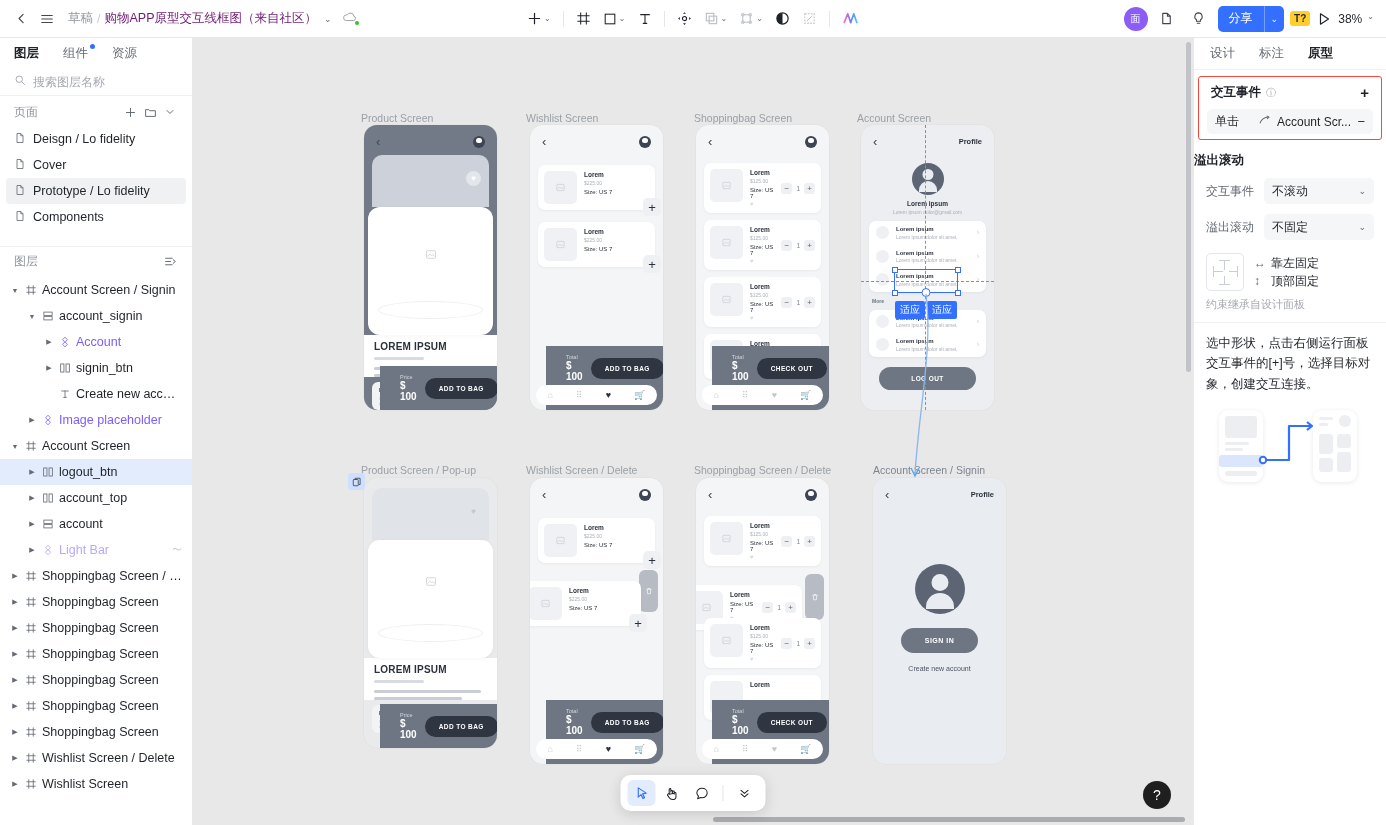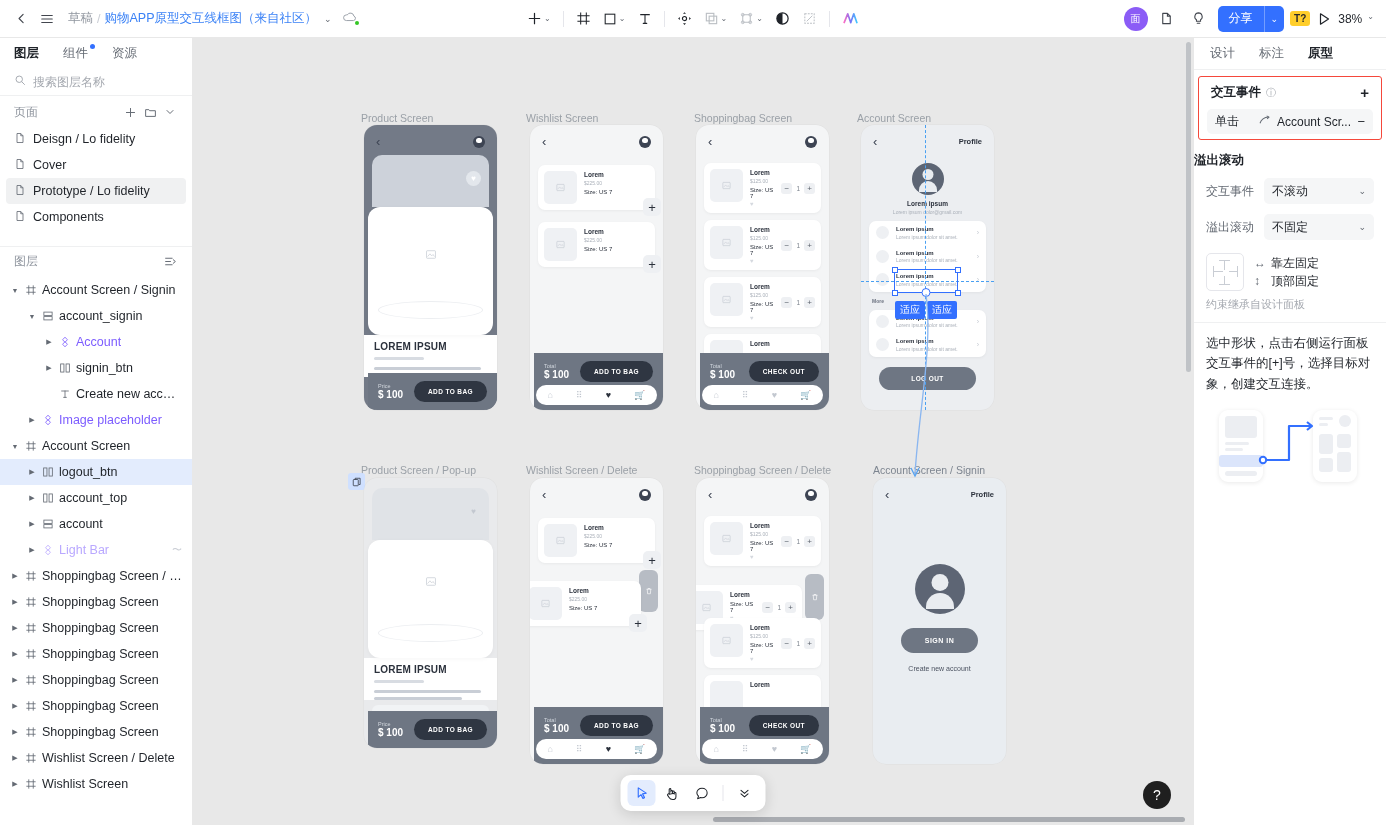--- a/index.html
+++ b/index.html
@@ -20,21 +20,21 @@
     position: relative; z-index: 20;
   }
   .tb-left { display: flex; align-items: center; padding-left: 8px; gap: 0; }
   .tb-icon {
     width: 26px; height: 26px; display: flex; align-items: center; justify-content: center;
     border-radius: 4px; color: #42464e; cursor: pointer;
   }
   .breadcrumb { display: flex; align-items: center; margin-left: 8px; font-size: 12.5px; gap: 4px; }
   .bc-draft { color: #8f959e; }
   .bc-sep { color: #c9cdd4; }
-  .bc-title { color: #3b82f6; }
+  .bc-title { color: #701a75; }
   .bc-chev { color: #646a73; font-size: 9px; margin-left: 3px; }
   .cloud-ico { margin-left: 10px; position: relative; color: #9aa0a8; }
   .cloud-dot { position:absolute; right:-1px; bottom:2px; width:4px;height:4px;border-radius:50%;background:#34c724; }
 
   .tb-center {
     position: absolute; left: 0; right: 0; display: flex; justify-content: center;
     align-items: center; gap: 2px; pointer-events: none;
   }
   .tb-center > * { pointer-events: auto; }
   .tool {
@@ -170,22 +170,22 @@
   .sk.l { background: #c9ced6; }
   .stock-box { background: #f1f3f5; border-radius: 6px; margin: 5px 8px; padding: 5px 7px; position: relative; }
   .stock-t { font-size: 6px; font-weight: bold; color: #2b313c; letter-spacing: .3px; }
   .arrow-circ {
     position: absolute; right: 7px; top: 50%; transform: translateY(-50%);
     width: 11px; height: 11px; border-radius: 50%; border: 1px solid #b9bfc8;
     display: flex; align-items: center; justify-content: center; font-size: 7px; color: #7c838e;
   }
   .size-lbl { font-size: 6.5px; font-weight: bold; color: #2b313c; margin: 3px 0 3px 22px; }
   .bottom-bar {
-    position: absolute; left: 4px; right: 0; bottom: 0; background: #6e7683;
-    display: flex; align-items: center; padding: 8px 10px; gap: 8px;
+    position: absolute; left: 16px; right: 0; bottom: 0; background: #6e7683;
+    display: flex; align-items: center; padding: 8px 20px; gap: 8px;
   }
   .bb-left .cap { font-size: 5.5px; color: #d2d7de; }
   .bb-left .amt { font-size: 10px; color: #fff; font-weight: bold; }
   .bb-btn {
     margin-left: auto; background: #2f3642; color: #fff; font-size: 6.5px; font-weight: bold;
     border-radius: 14px; padding: 7px 14px; letter-spacing: .4px; white-space: nowrap;
   }
   .tabbar {
     position: absolute; left: 6px; right: 6px; bottom: 5px; height: 20px; background: #fff;
     border-radius: 11px; display: flex; align-items: center; justify-content: space-around;

